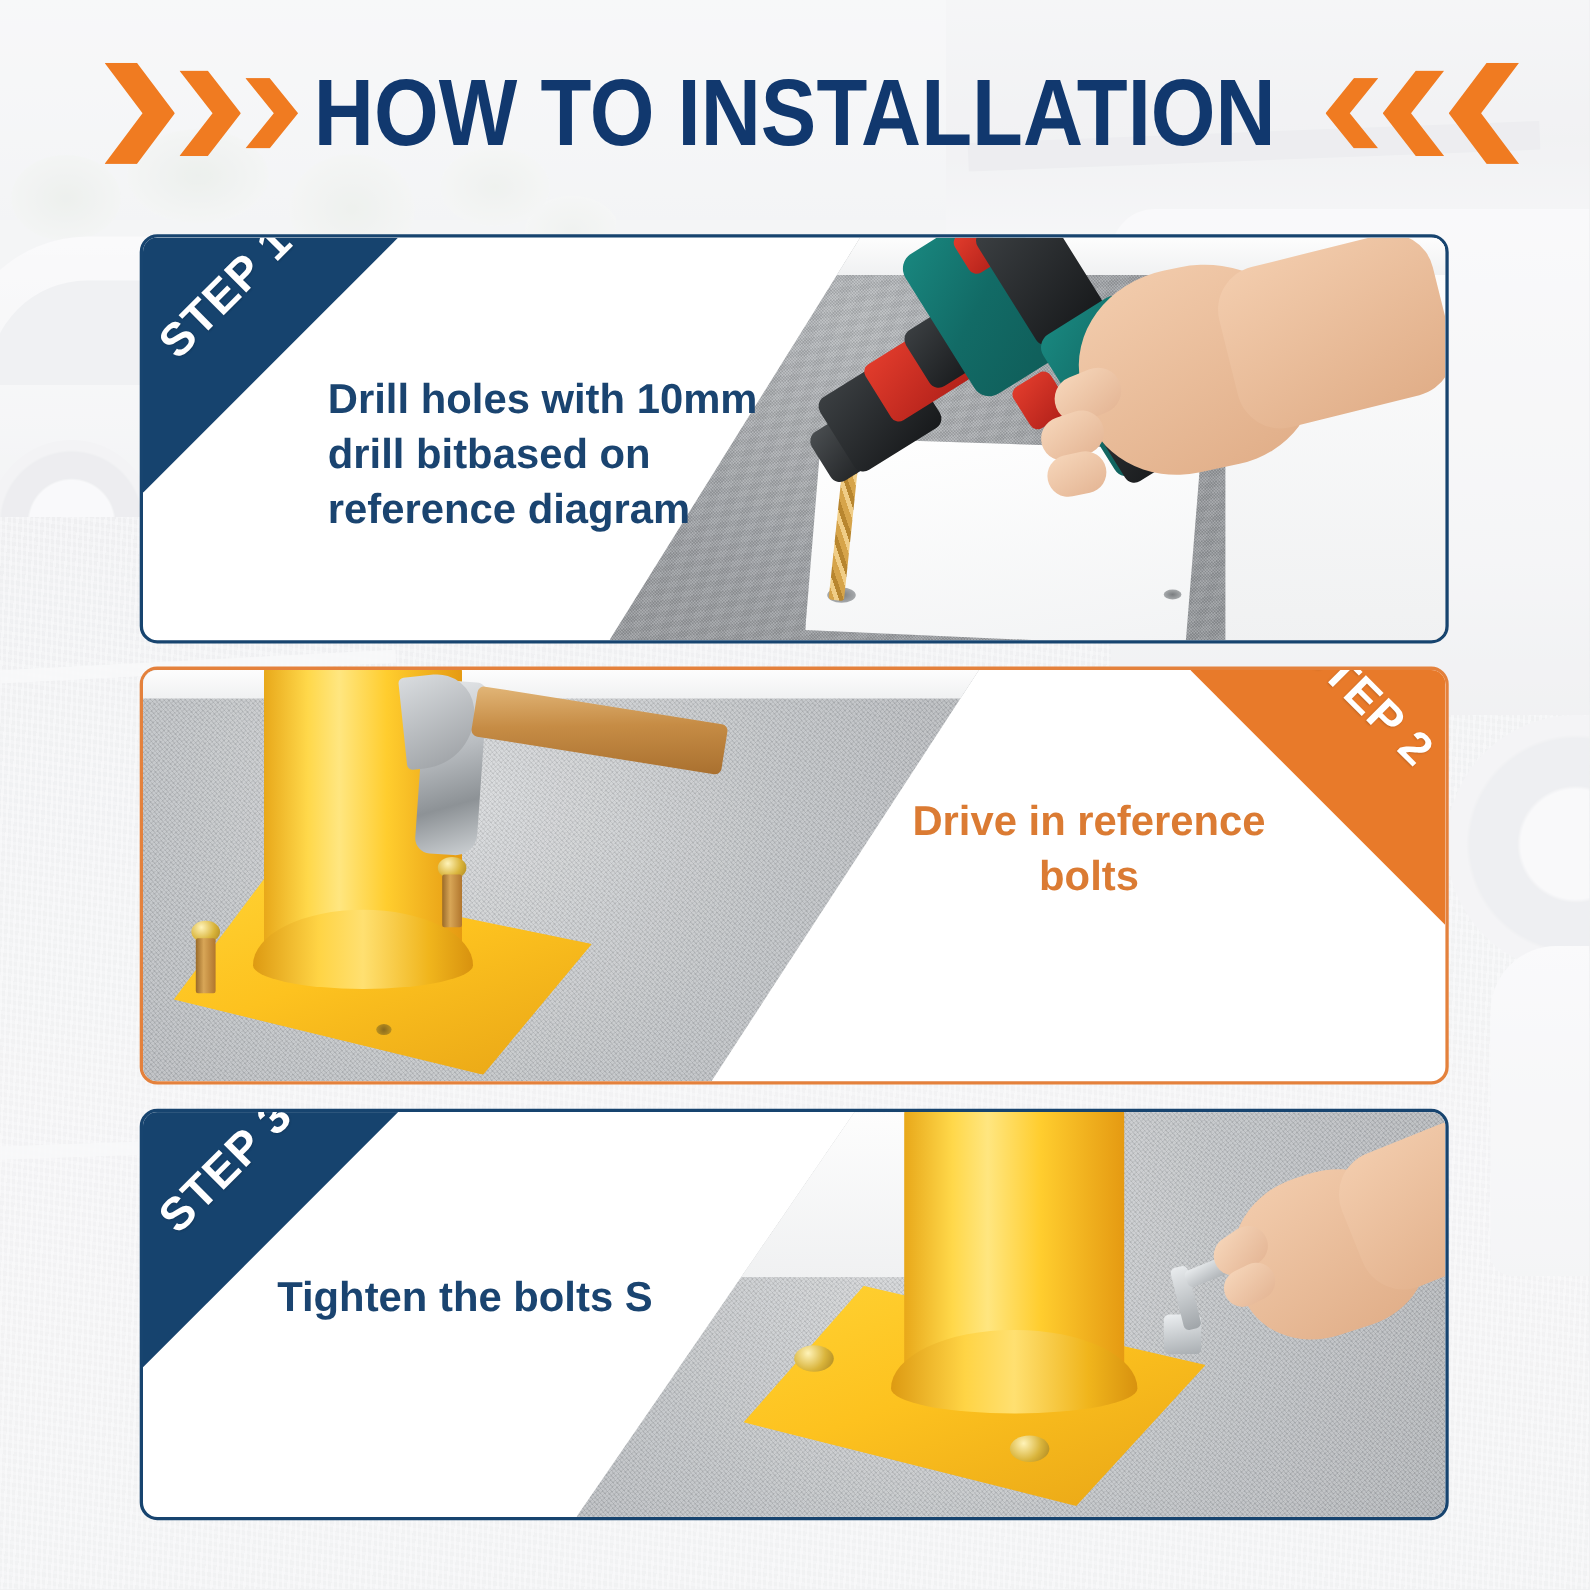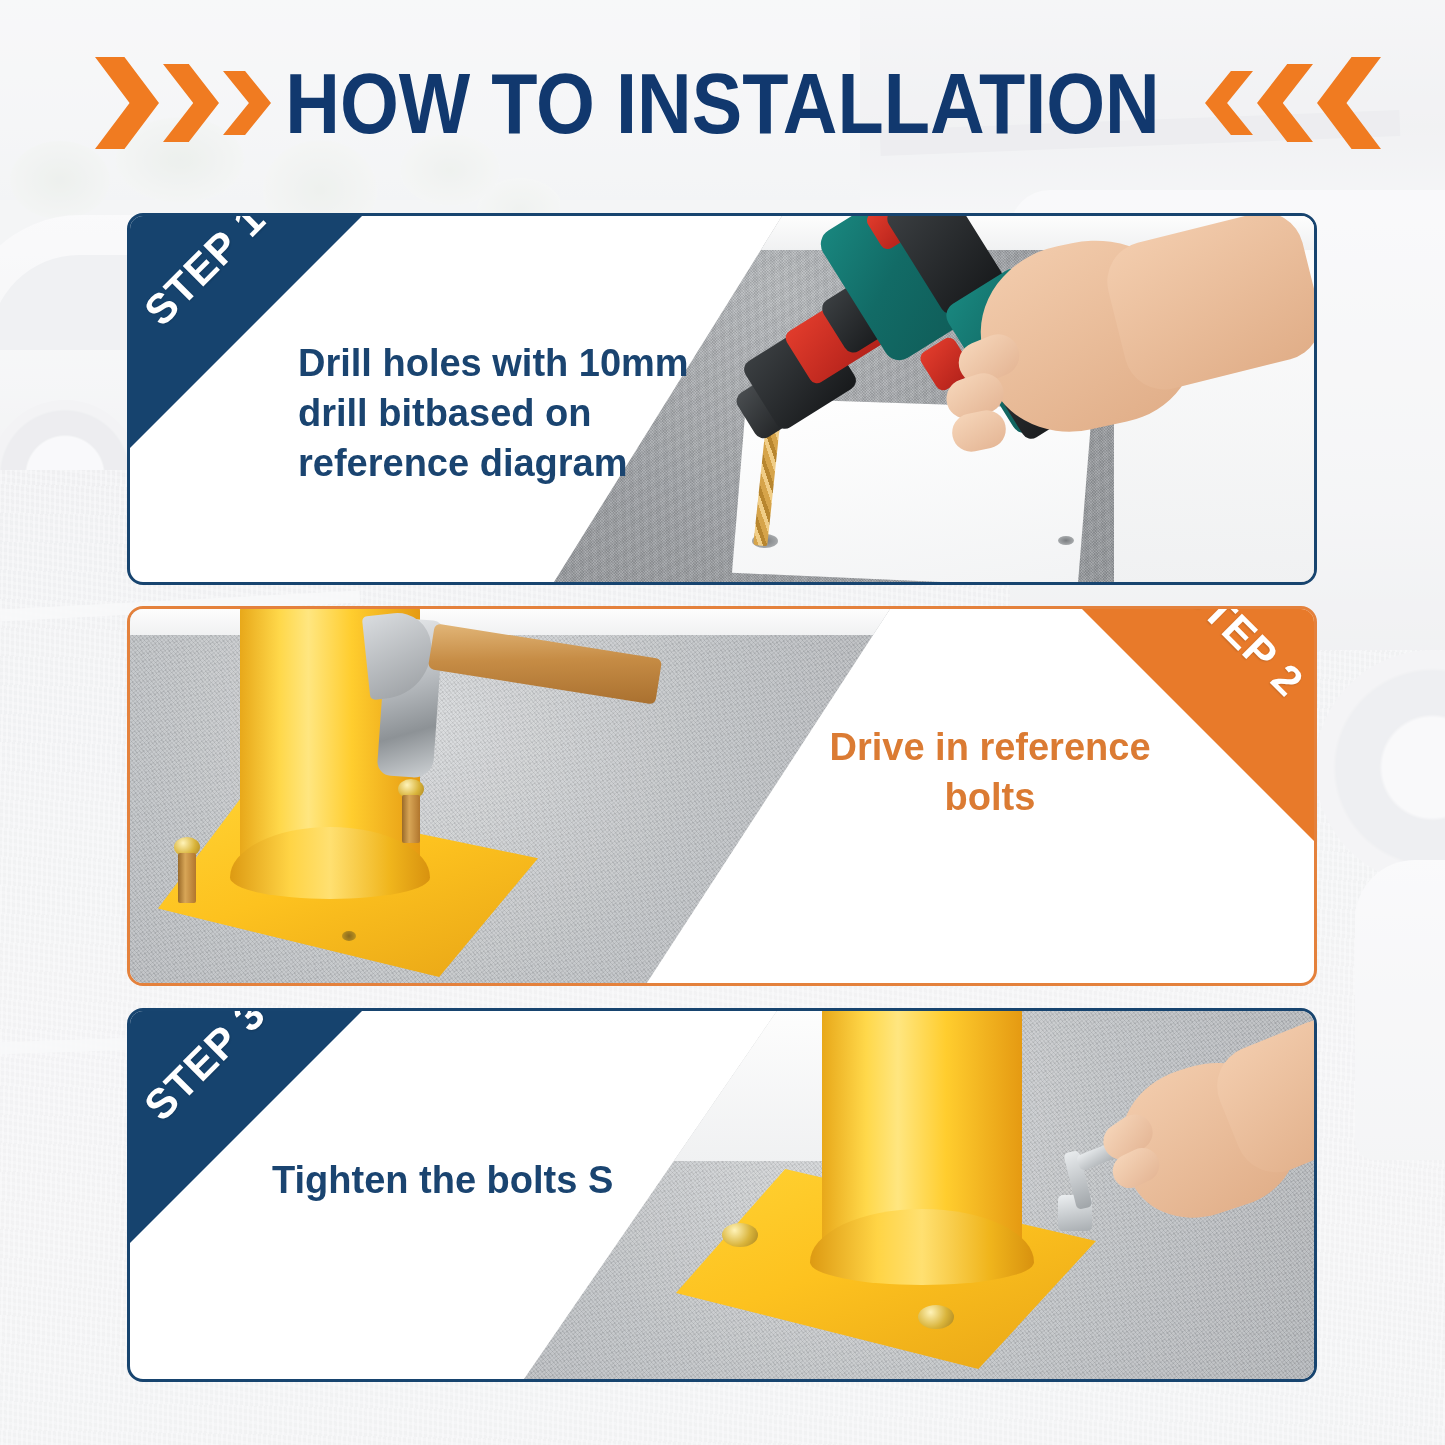--- a/index.html
+++ b/index.html
@@ -95,21 +95,21 @@
   .corner.navy{background:#16436E;}
   .corner.orange{background:#E87A2A;}
   .corner-label{position:absolute;color:#fff;font-weight:bold;font-size:42px;
     letter-spacing:1px;white-space:nowrap;text-shadow:0 1px 2px rgba(0,0,0,.18);}
   .corner.tl .corner-label{left:22px;top:78px;transform:rotate(-45deg);transform-origin:left center;}
   .corner.tr .corner-label{right:18px;top:56px;transform:rotate(45deg);transform-origin:right center;}
 
   .ptext{position:absolute;font-weight:bold;line-height:1.32;}
   #p1-text{left:262px;top:338px;width:470px;font-size:38px;color:#1A4470;text-align:left;margin-left:36px;}
   #p2-text{left:800px;top:722px;width:380px;font-size:38px;color:#DB7B33;text-align:center;}
-  #p3-text{left:272px;top:1155px;width:520px;font-size:38px;color:#1A4470;text-align:left;}
+  #p3-text{left:252px;top:1155px;width:520px;font-size:38px;color:#1A4470;text-align:left;}
 
   
   .plate-white{position:absolute;background:linear-gradient(170deg,#ffffff,#f2f3f4);
     box-shadow:0 3px 8px rgba(0,0,0,.25);}
   .hole{position:absolute;width:16px;height:9px;border-radius:50%;
     background:radial-gradient(ellipse,#7a7d80,#b9bcbe);}
   .drill-body{position:absolute;background:linear-gradient(150deg,#19877f 0%,#126b66 45%,#0f5b57 100%);
     border-radius:16px;}
   .drill-dark{position:absolute;background:linear-gradient(160deg,#3b3f42,#17191b);border-radius:10px;}
   .drill-red{position:absolute;background:linear-gradient(160deg,#e23c2c,#b2211a);border-radius:8px;}

